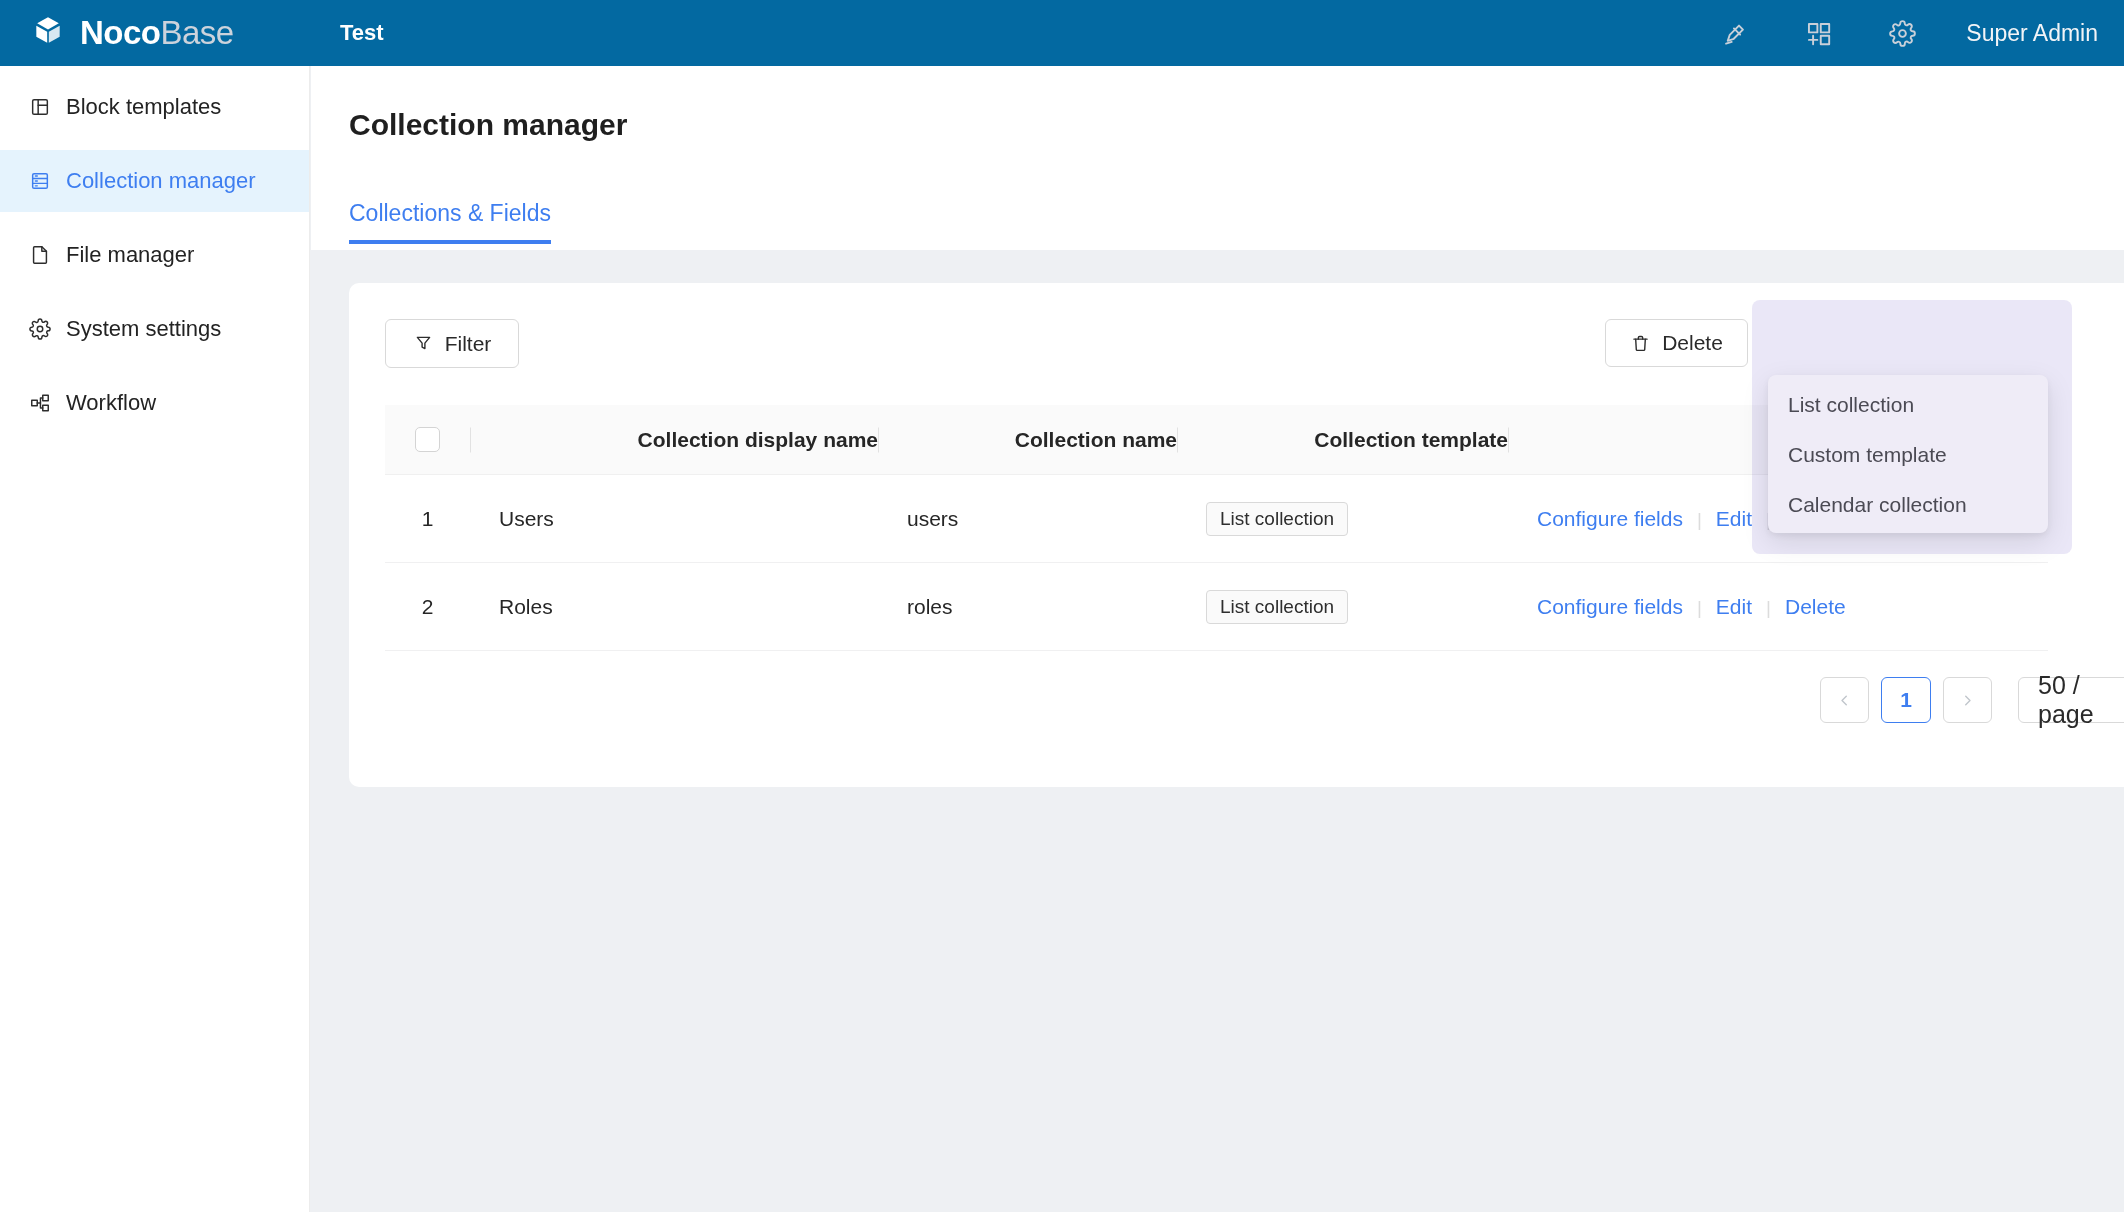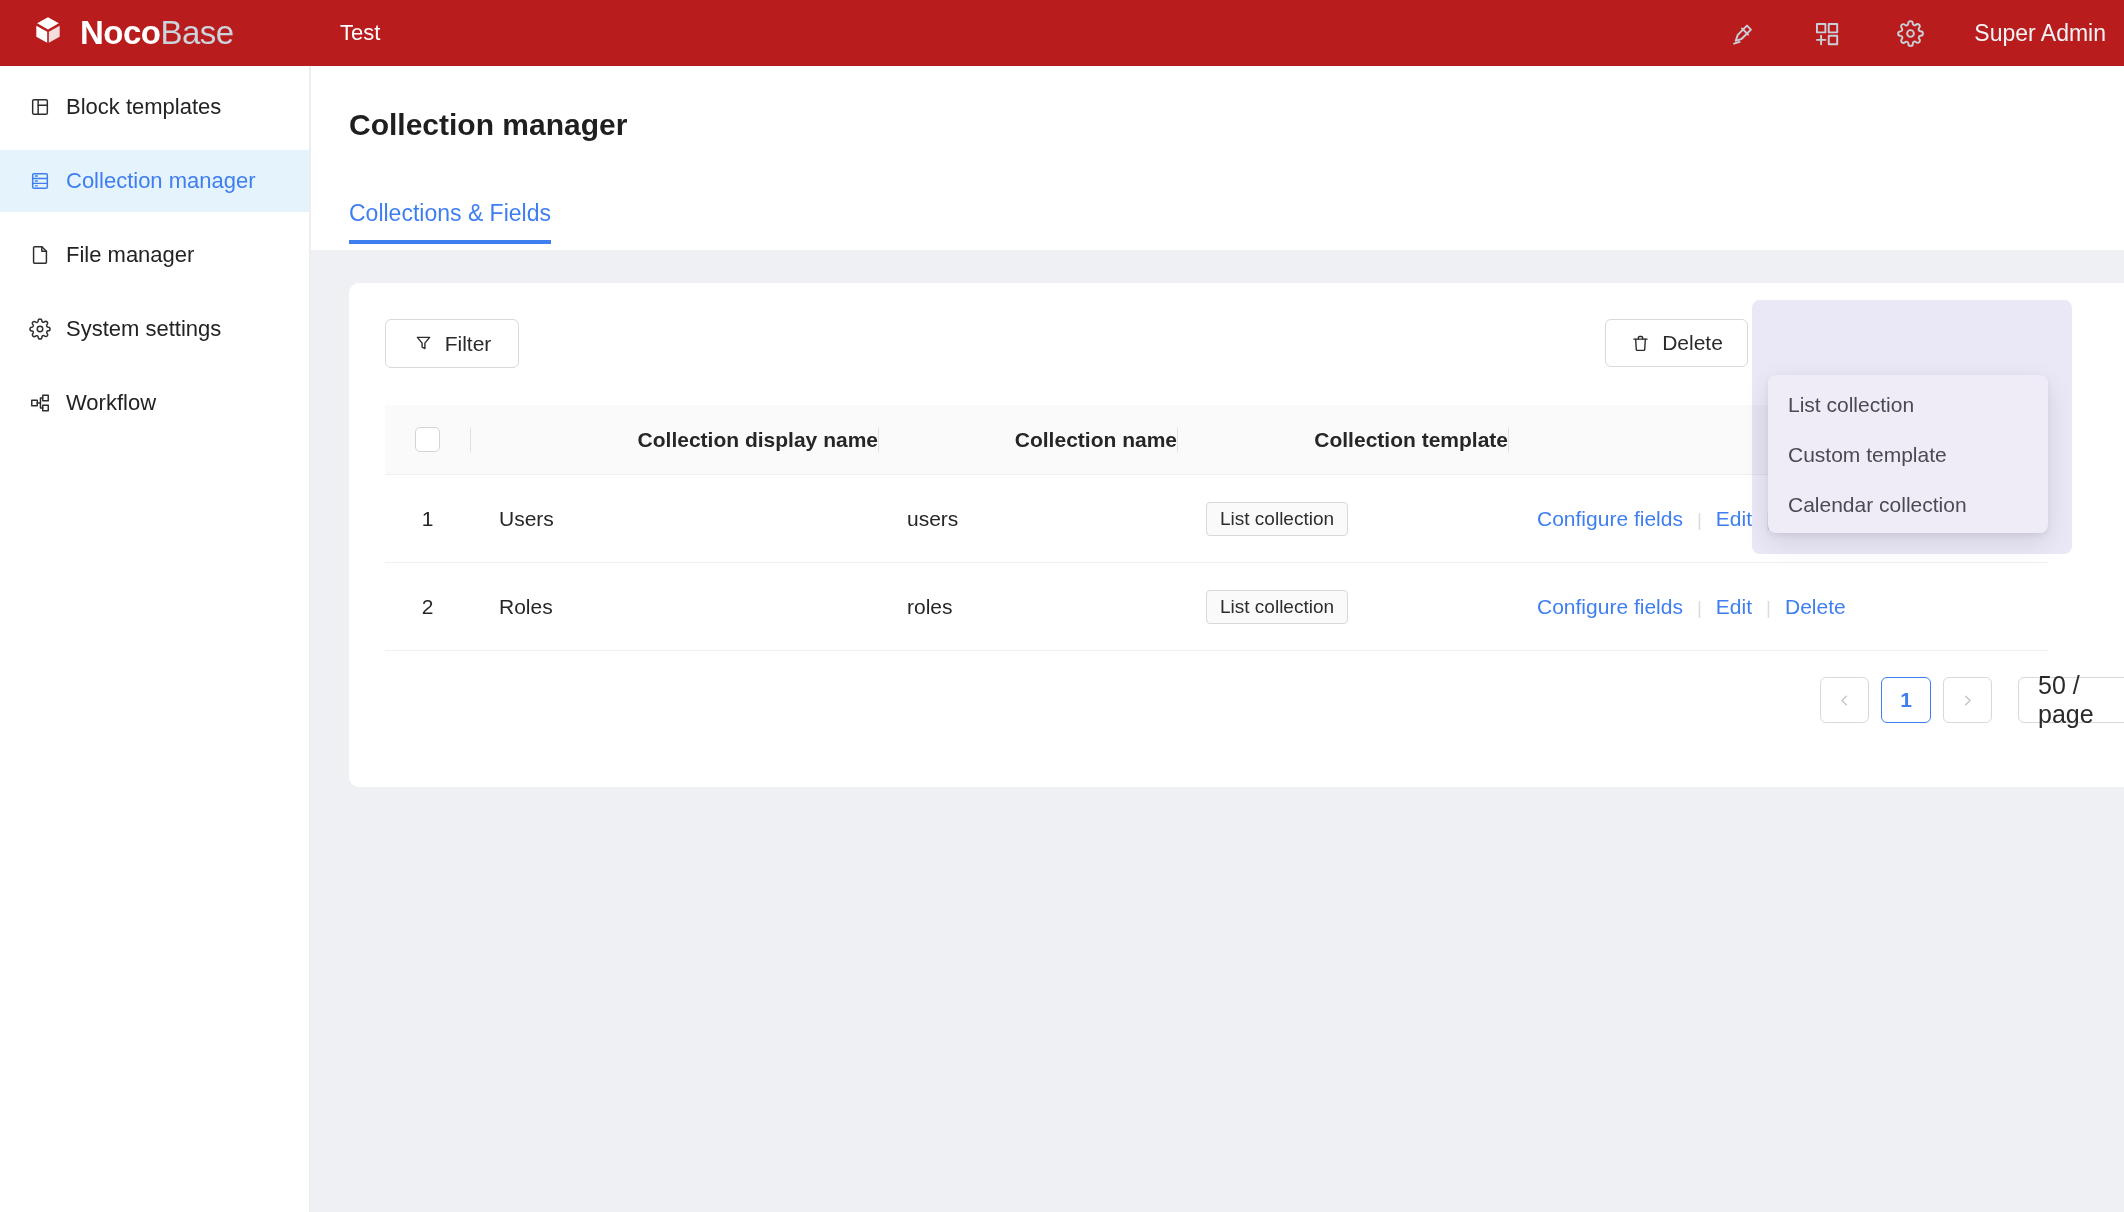--- a/index.html
+++ b/index.html
@@ -1,30 +1,30 @@
 <!DOCTYPE html>
 <html><head>
 <meta charset="utf-8">
 <style>
   * { margin:0; padding:0; box-sizing:border-box; }
   html,body { background:#eef0f3; }
   body { font-family:"Liberation Sans","DejaVu Sans",sans-serif; color:#232323; }
   .screen { position:relative; width:2124px; height:1212px; background:#eef0f3; overflow:hidden; }
 
   
-  .app-header { position:absolute; left:0; top:0; width:2124px; height:66px; background:#b91c1c;
+  .app-header { position:absolute; left:0; top:0; width:2124px; height:66px; background:#0369a1;
     display:flex; align-items:center; color:#fff; z-index:20; }
   .logo { display:flex; align-items:center; gap:12px; padding-left:28px; }
   .logo svg { width:40px; height:40px; }
   .logo-text { font-size:33px; letter-spacing:-0.5px; }
   .logo-text .bold { font-weight:700; color:#ffffff; }
   .logo-text .light { font-weight:300; color:#ccd3dc; }
   .top-nav { position:absolute; left:340px; font-size:22px; color:#fefefe; }
-  .top-nav-item { cursor:pointer; }
-  .header-right { margin-left:auto; display:flex; align-items:center; padding-right:18px; }
+  .top-nav-item { cursor:pointer;font-weight:bold; }
+  .header-right { margin-left:auto; display:flex; align-items:center; padding-right:26px; }
   .header-icon { width:27px; height:27px; margin-left:57px; cursor:pointer; display:flex; align-items:center; }
   .header-icon svg { width:27px; height:27px; stroke:#c9d0d9; fill:none; stroke-width:1.7; stroke-linecap:round; stroke-linejoin:round; }
   .user-name { margin-left:50px; font-size:23px; color:#f2f4f7; cursor:pointer; }
 
   
   .sidebar { position:absolute; left:0; top:66px; width:310px; bottom:0; background:#fff;
     border-right:1px solid #ececec; padding-top:10px; z-index:10; }
   .side-item { height:62px; margin-bottom:12px; display:flex; align-items:center; padding-left:29px;
     font-size:22px; color:#232323; cursor:pointer; }
   .side-item svg { width:22px; height:22px; stroke:#2d2d2d; fill:none; stroke-width:1.6;

